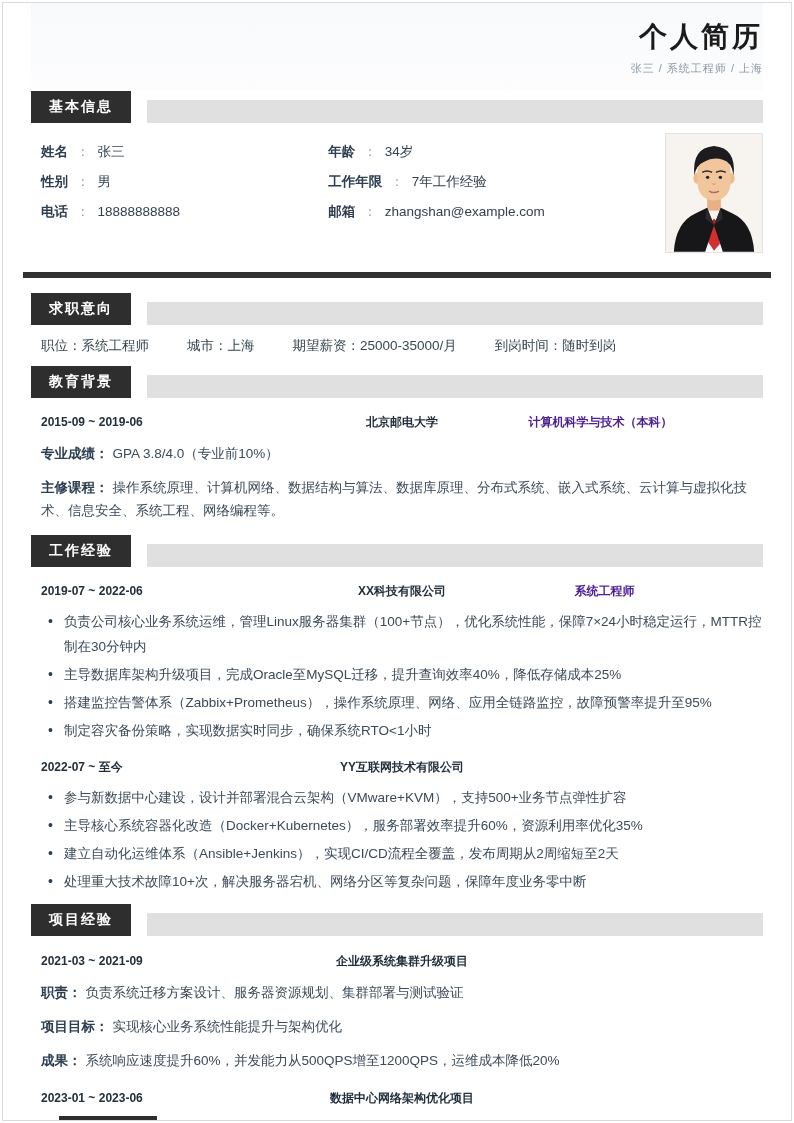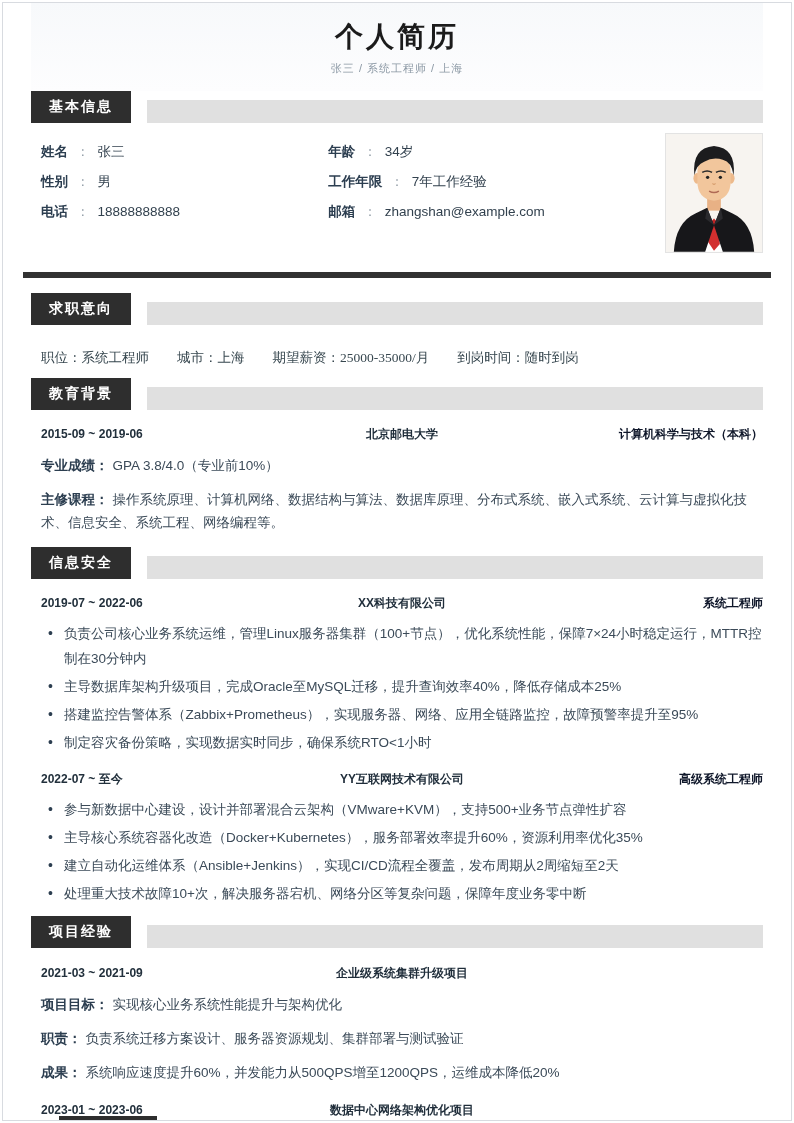--- a/index.html
+++ b/index.html
@@ -14,21 +14,21 @@
     margin: 2px auto;
     border: 1px solid #d8dbe0;
     background: #ffffff;
     overflow: hidden;
   }
   
   .header {
     margin: 0 28px;
     height: 88px;
     background: linear-gradient(180deg, #f7f9fb 0%, #fdfdfe 100%);
-    text-align: center;
+    text-align: right;
     padding-top: 17px;
   }
   .title {
     font-size: 28px; font-weight: 700; color: #1b1b1b;
     letter-spacing: 3px; line-height: 34px;
   }
   .subtitle {
     margin-top: 7px;
     font-size: 11px; color: #8b98a4; letter-spacing: 1px;
   }
@@ -62,30 +62,30 @@
     position: absolute; top: -4px; right: 0;
     width: 98px; height: 120px;
     border: 1px solid #e3e3e3; background: #f7f4f1;
     overflow: hidden;
   }
   .photo svg { display: block; }
   
   .divider { height: 6px; background: #323232; margin: 13px 20px 0 20px; }
   
   .sec-body { margin: 0 28px; padding-left: 10px; font-size: 13.5px; color: #37474f; }
-  .intent-row { display: flex; gap: 28px; margin-top: 24px; line-height: 18px; font-family: Liberation Serif, serif; }
+  .intent-row { display: flex; gap: 38px; margin-top: 12px; line-height: 18px; }
   .intent-item span { color: #37474f; }
   
   .row3 {
     display: grid; grid-template-columns: 1fr auto 1fr;
     font-weight: 700; color: #22303c; font-size: 12px;
     margin-top: 15px; line-height: 18px;
   }
   .row3 .c { text-align: center; color: #1f2d3a; }
-  .row3 .r { text-align: right; color: #0f172a; }
+  .row3 .r { text-align: center; color: #4c1d95; }
   .kv { margin-top: 12px; line-height: 1.65; color: #3b4a58; }
   .kv .lbl { margin-right: 4px; }
   
   ul.bullets { list-style: none; margin: 9px 0 0 0; padding-left: 7px; }
   ul.bullets li {
     position: relative; padding-left: 16px;
     line-height: 25px; margin-bottom: 3px; color: #3b4a58;
   }
   ul.bullets li::before {
     content: "•"; position: absolute; left: 0; top: 0;
@@ -185,44 +185,43 @@
     </div>
     <div class="kv">
       <span class="lbl">专业成绩：</span><span>GPA 3.8/4.0（专业前10%）</span>
     </div>
     <div class="kv">
       <span class="lbl">主修课程：</span><span>操作系统原理、计算机网络、数据结构与算法、数据库原理、分布式系统、嵌入式系统、云计算与虚拟化技术、信息安全、系统工程、网络编程等。</span>
     </div>
   </div>
 
   <div class="section-bar" style="margin-top:13px">
-    <div class="badge">信息安全</div>
+    <div class="badge">工作经验</div>
     <div class="bar-rest"></div>
   </div>
   <div class="sec-body">
 
     <div class="job">
       <div class="row3">
         <span class="l">2019-07 ~ 2022-06</span>
         <span class="c">XX科技有限公司</span>
         <span class="r">系统工程师</span>
       </div>
       <ul class="bullets">
         <li>负责公司核心业务系统运维，管理Linux服务器集群（100+节点），优化系统性能，保障7×24小时稳定运行，MTTR控制在30分钟内</li>
         <li>主导数据库架构升级项目，完成Oracle至MySQL迁移，提升查询效率40%，降低存储成本25%</li>
-        <li>搭建监控告警体系（Zabbix+Prometheus），实现服务器、网络、应用全链路监控，故障预警率提升至95%</li>
+        <li>搭建监控告警体系（Zabbix+Prometheus），操作系统原理、网络、应用全链路监控，故障预警率提升至95%</li>
         <li>制定容灾备份策略，实现数据实时同步，确保系统RTO&lt;1小时</li>
       </ul>
     </div>
 
     <div class="job">
       <div class="row3">
         <span class="l">2022-07 ~ 至今</span>
         <span class="c">YY互联网技术有限公司</span>
-        <span class="r">高级系统工程师</span>
       </div>
       <ul class="bullets">
         <li>参与新数据中心建设，设计并部署混合云架构（VMware+KVM），支持500+业务节点弹性扩容</li>
         <li>主导核心系统容器化改造（Docker+Kubernetes），服务部署效率提升60%，资源利用率优化35%</li>
         <li>建立自动化运维体系（Ansible+Jenkins），实现CI/CD流程全覆盖，发布周期从2周缩短至2天</li>
         <li>处理重大技术故障10+次，解决服务器宕机、网络分区等复杂问题，保障年度业务零中断</li>
       </ul>
     </div>
   </div>
 
@@ -231,22 +230,22 @@
     <div class="bar-rest"></div>
   </div>
   <div class="sec-body">
 
     <div class="project">
       <div class="row3 proj-header">
         <span class="l">2021-03 ~ 2021-09</span>
         <span class="c">企业级系统集群升级项目</span>
         <span class="r"></span>
       </div>
+      <div class="kv"><span class="lbl">职责：</span><span>负责系统迁移方案设计、服务器资源规划、集群部署与测试验证</span></div>
       <div class="kv"><span class="lbl">项目目标：</span><span>实现核心业务系统性能提升与架构优化</span></div>
-      <div class="kv"><span class="lbl">职责：</span><span>负责系统迁移方案设计、服务器资源规划、集群部署与测试验证</span></div>
       <div class="kv"><span class="lbl">成果：</span><span>系统响应速度提升60%，并发能力从500QPS增至1200QPS，运维成本降低20%</span></div>
     </div>
 
     <div class="project">
       <div class="row3 proj-header">
         <span class="l">2023-01 ~ 2023-06</span>
         <span class="c">数据中心网络架构优化项目</span>
         <span class="r"></span>
       </div>
       <div class="kv"></div>

